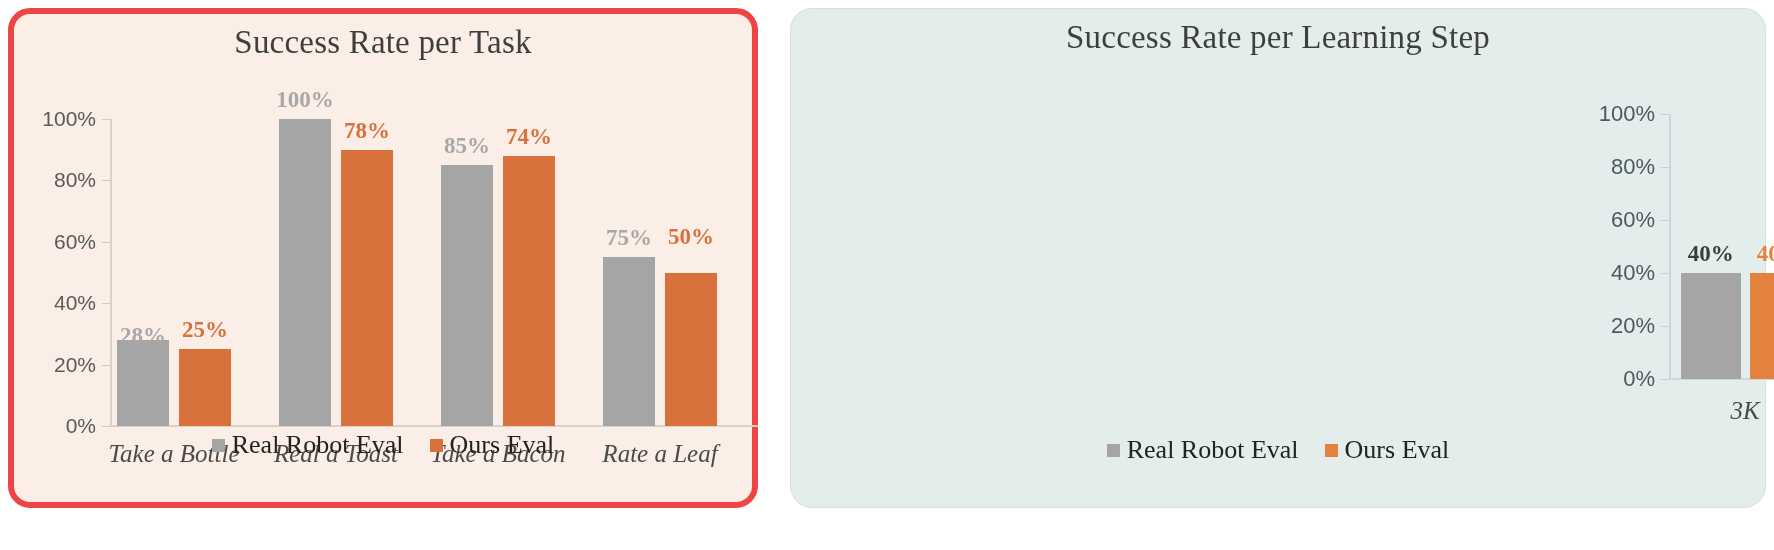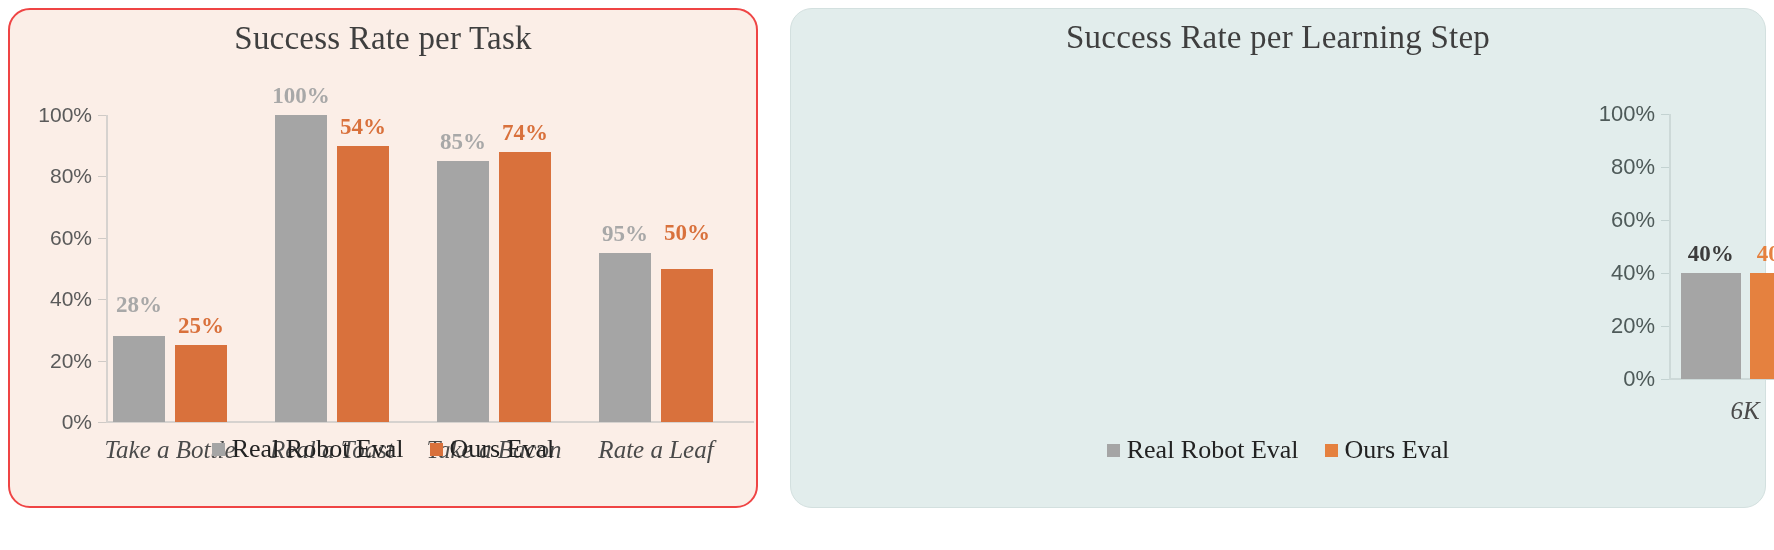--- a/index.html
+++ b/index.html
@@ -13,21 +13,21 @@
 
   
   .panel{
     position:absolute;
     border-radius:22px;
     box-sizing:border-box;
   }
   #panel-left{
     left:8px; top:8px; width:750px; height:500px;
     background:#fbeee7;
-    border:2px solid #ef4444;
+    border:6px solid #ef4444;
   }
   #panel-right{
     left:790px; top:8px; width:976px; height:500px;
     background:#e2edec;
     border:1px solid #d3e0df;
   }
 
   .chart-title{
     position:absolute;
     left:0; right:0; top:10px;
@@ -155,33 +155,33 @@
           <div class="ytick-label" style="top: 122.8px;">60%</div>
           <div class="tick" style="top: 184.2px;"></div>
           <div class="ytick-label" style="top: 184.2px;">40%</div>
           <div class="tick" style="top: 245.6px;"></div>
           <div class="ytick-label" style="top: 245.6px;">20%</div>
           <div class="tick" style="top: 307px;"></div>
           <div class="ytick-label" style="top: 307px;">0%</div>
         </div>
       <div id="bars-left">
           <div class="bar gray" style="left: 7px; width: 52px; height: 85.96px;"></div>
-          <div class="bar-label gray" style="left: 33px; top: 203px;">28%</div>
+          <div class="bar-label gray" style="left: 33px; top: 230px;">28%</div>
           <div class="bar orange" style="left: 69px; width: 52px; height: 76.75px;"></div>
           <div class="bar-label orange" style="left: 95px; top: 224.25px;">25%</div>
           <div class="bar gray" style="left: 169px; width: 52px; height: 307px;"></div>
           <div class="bar-label gray" style="left: 195px; top: -6px;">100%</div>
           <div class="bar orange" style="left: 231px; width: 52px; height: 276.3px;"></div>
-          <div class="bar-label orange" style="left: 257px; top: 24.7px;">54%</div>
+          <div class="bar-label orange" style="left: 257px; top: 24.7px;">78%</div>
           <div class="bar gray" style="left: 331px; width: 52px; height: 260.95px;"></div>
           <div class="bar-label gray" style="left: 357px; top: 40.05px;">85%</div>
           <div class="bar orange" style="left: 393px; width: 52px; height: 270.16px;"></div>
           <div class="bar-label orange" style="left: 419px; top: 30.84px;">74%</div>
           <div class="bar gray" style="left: 493px; width: 52px; height: 168.85px;"></div>
-          <div class="bar-label gray" style="left: 519px; top: 132.15px;">95%</div>
+          <div class="bar-label gray" style="left: 519px; top: 132.15px;">75%</div>
           <div class="bar orange" style="left: 555px; width: 52px; height: 153.5px;"></div>
           <div class="bar-label orange" style="left: 581px; top: 131px;">50%</div>
         </div>
       <div id="cats-left">
           <div class="cat-label" style="left: 64px; top: 321px;">Take a Bottle</div>
           <div class="cat-label" style="left: 226px; top: 321px;">Real a Toast</div>
           <div class="cat-label" style="left: 388px; top: 321px;">Take a Bacon</div>
           <div class="cat-label" style="left: 550px; top: 321px;">Rate a Leaf</div>
         </div>
     </div>
@@ -218,21 +218,21 @@
           <div class="tick" style="top: 265px;"></div>
           <div class="ytick-label" style="top: 265px;">0%</div>
         </div>
       <div id="bars-right">
           <div class="bar gray" style="left: 11.6667px; width: 60px; height: 106px;"></div>
           <div class="bar-label gray" style="left: 41.6667px; top: 153px;">40%</div>
           <div class="bar orange" style="left: 80.6667px; width: 60px; height: 106px;"></div>
           <div class="bar-label orange" style="left: 110.667px; top: 153px;">40%</div>
         </div>
       <div id="cats-right">
-          <div class="cat-label" style="left: 76.1667px; top: 283px;">6K</div>
+          <div class="cat-label" style="left: 76.1667px; top: 283px;">3K</div>
         </div>
     </div>
 
     <div class="legend" id="legend-right">
       <div class="legend-item">
         <span class="legend-swatch gray"></span>
         <span class="legend-text">Real Robot Eval</span>
       </div>
       <div class="legend-item">
         <span class="legend-swatch orange"></span>

